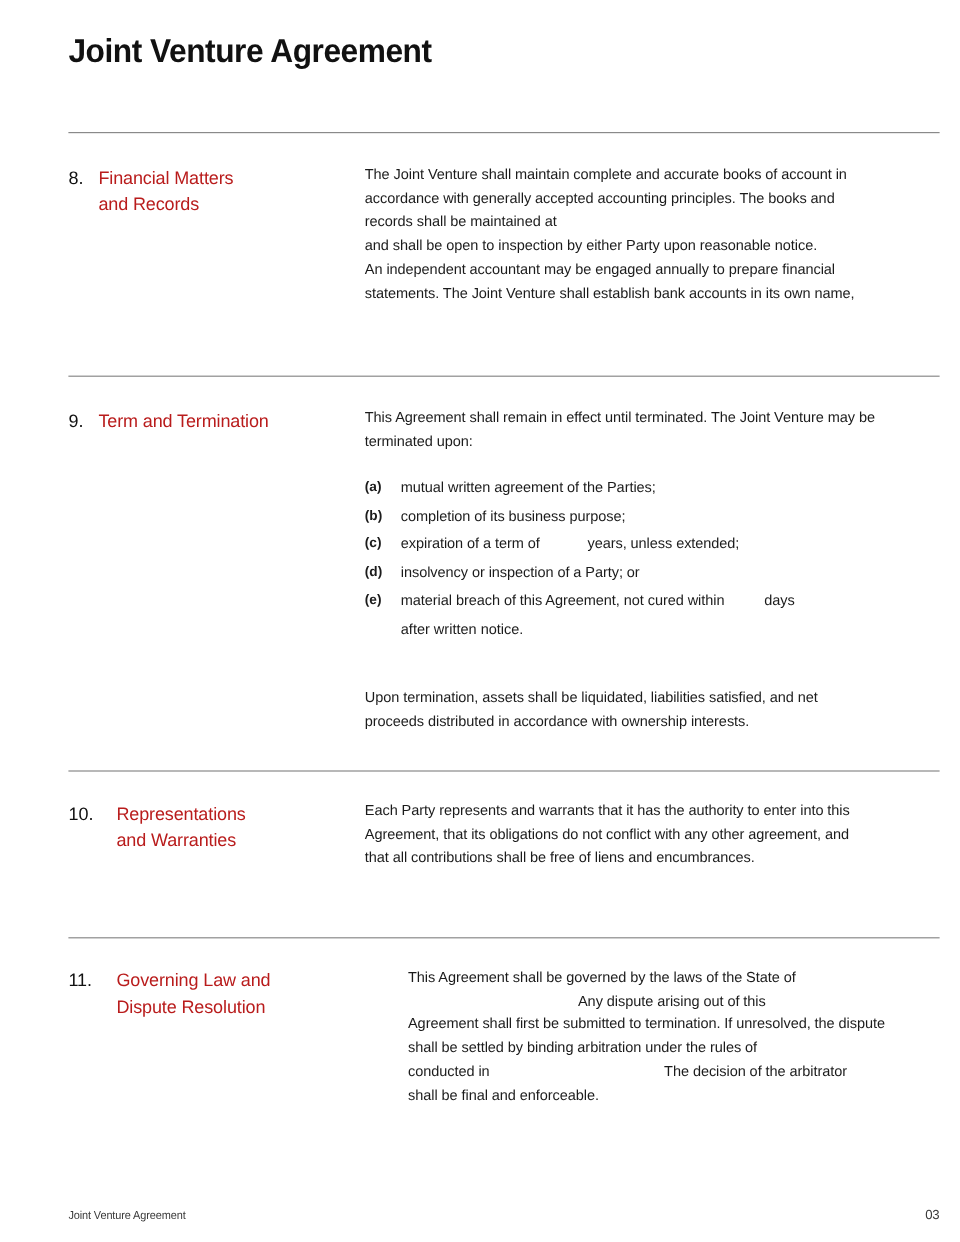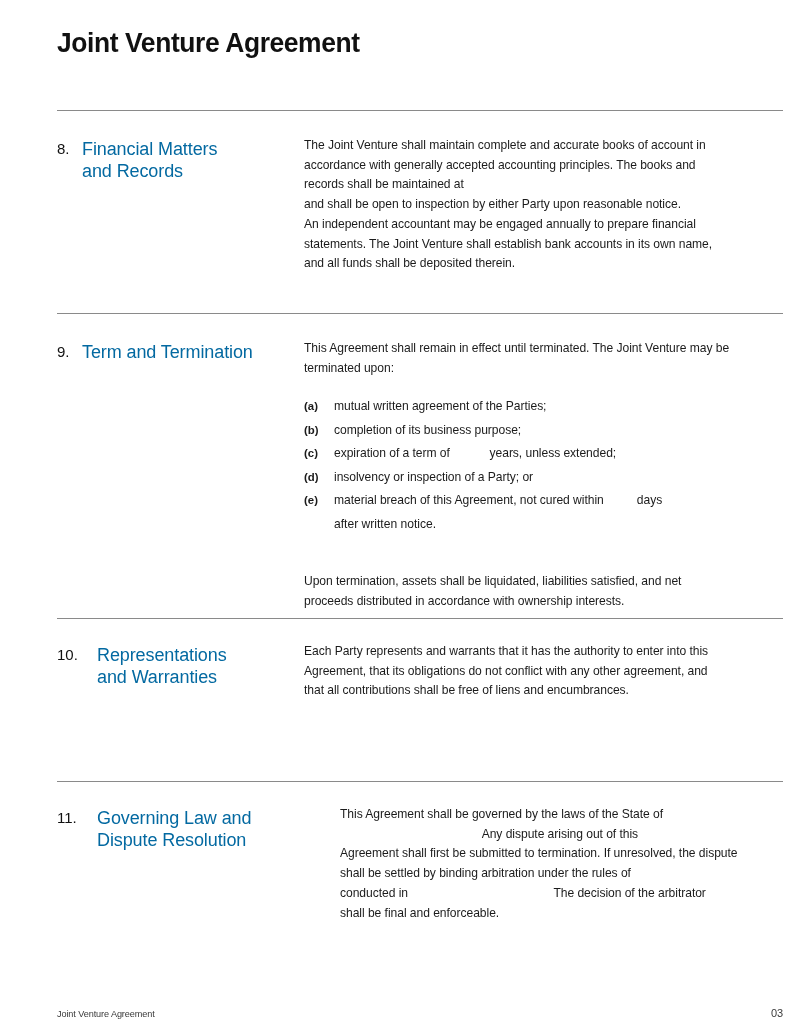--- a/index.html
+++ b/index.html
@@ -73,23 +73,23 @@
     color: #111111;
     line-height: 22px;
     flex: 0 0 auto;
     min-width: 25px;
     white-space: nowrap;
   }
   .sec-num.wide {
     min-width: 40px;
   }
   .sec-title {
-    font-size: 18px;
+    font-size: 15px;
     font-weight: 400;
-    color: #0369a1;
+    color: #b91c1c;
     line-height: 22px;
     letter-spacing: -0.1px;
   }
 
   
   .sec-right {
     flex: 1 1 auto;
     padding-left: 1px;
   }
   .body-line {
@@ -176,21 +176,20 @@
             <div class="sec-title">and Records</div>
           </div>
         </div>
         <div class="sec-right">
           <div class="body-line">The Joint Venture shall maintain complete and accurate books of account in</div>
           <div class="body-line">accordance with generally accepted accounting principles. The books and</div>
           <div class="body-line">records shall be maintained at</div>
           <div class="body-line">and shall be open to inspection by either Party upon reasonable notice.</div>
           <div class="body-line">An independent accountant may be engaged annually to prepare financial</div>
           <div class="body-line">statements. The Joint Venture shall establish bank accounts in its own name,</div>
-          <div class="body-line">and all funds shall be deposited therein.</div>
         </div>
       </div>
     </div>
 
     <div class="section" style="top:313px;">
       <div class="rule"></div>
       <div class="section-body-wrap" style="margin-top:25px;">
         <div class="sec-left">
           <div class="sec-num">9.</div>
           <div>
@@ -225,21 +224,21 @@
             <div class="letter-cont">after written notice.</div>
           </div>
 
           <div class="para-gap" style="height:36px;"></div>
           <div class="body-line">Upon termination, assets shall be liquidated, liabilities satisfied, and net</div>
           <div class="body-line">proceeds distributed in accordance with ownership interests.</div>
         </div>
       </div>
     </div>
 
-    <div class="section" style="top:618px;">
+    <div class="section" style="top:642px;">
       <div class="rule"></div>
       <div class="section-body-wrap" style="margin-top:23px;">
         <div class="sec-left">
           <div class="sec-num wide">10.</div>
           <div>
             <div class="sec-title">Representations</div>
             <div class="sec-title">and Warranties</div>
           </div>
         </div>
         <div class="sec-right">

